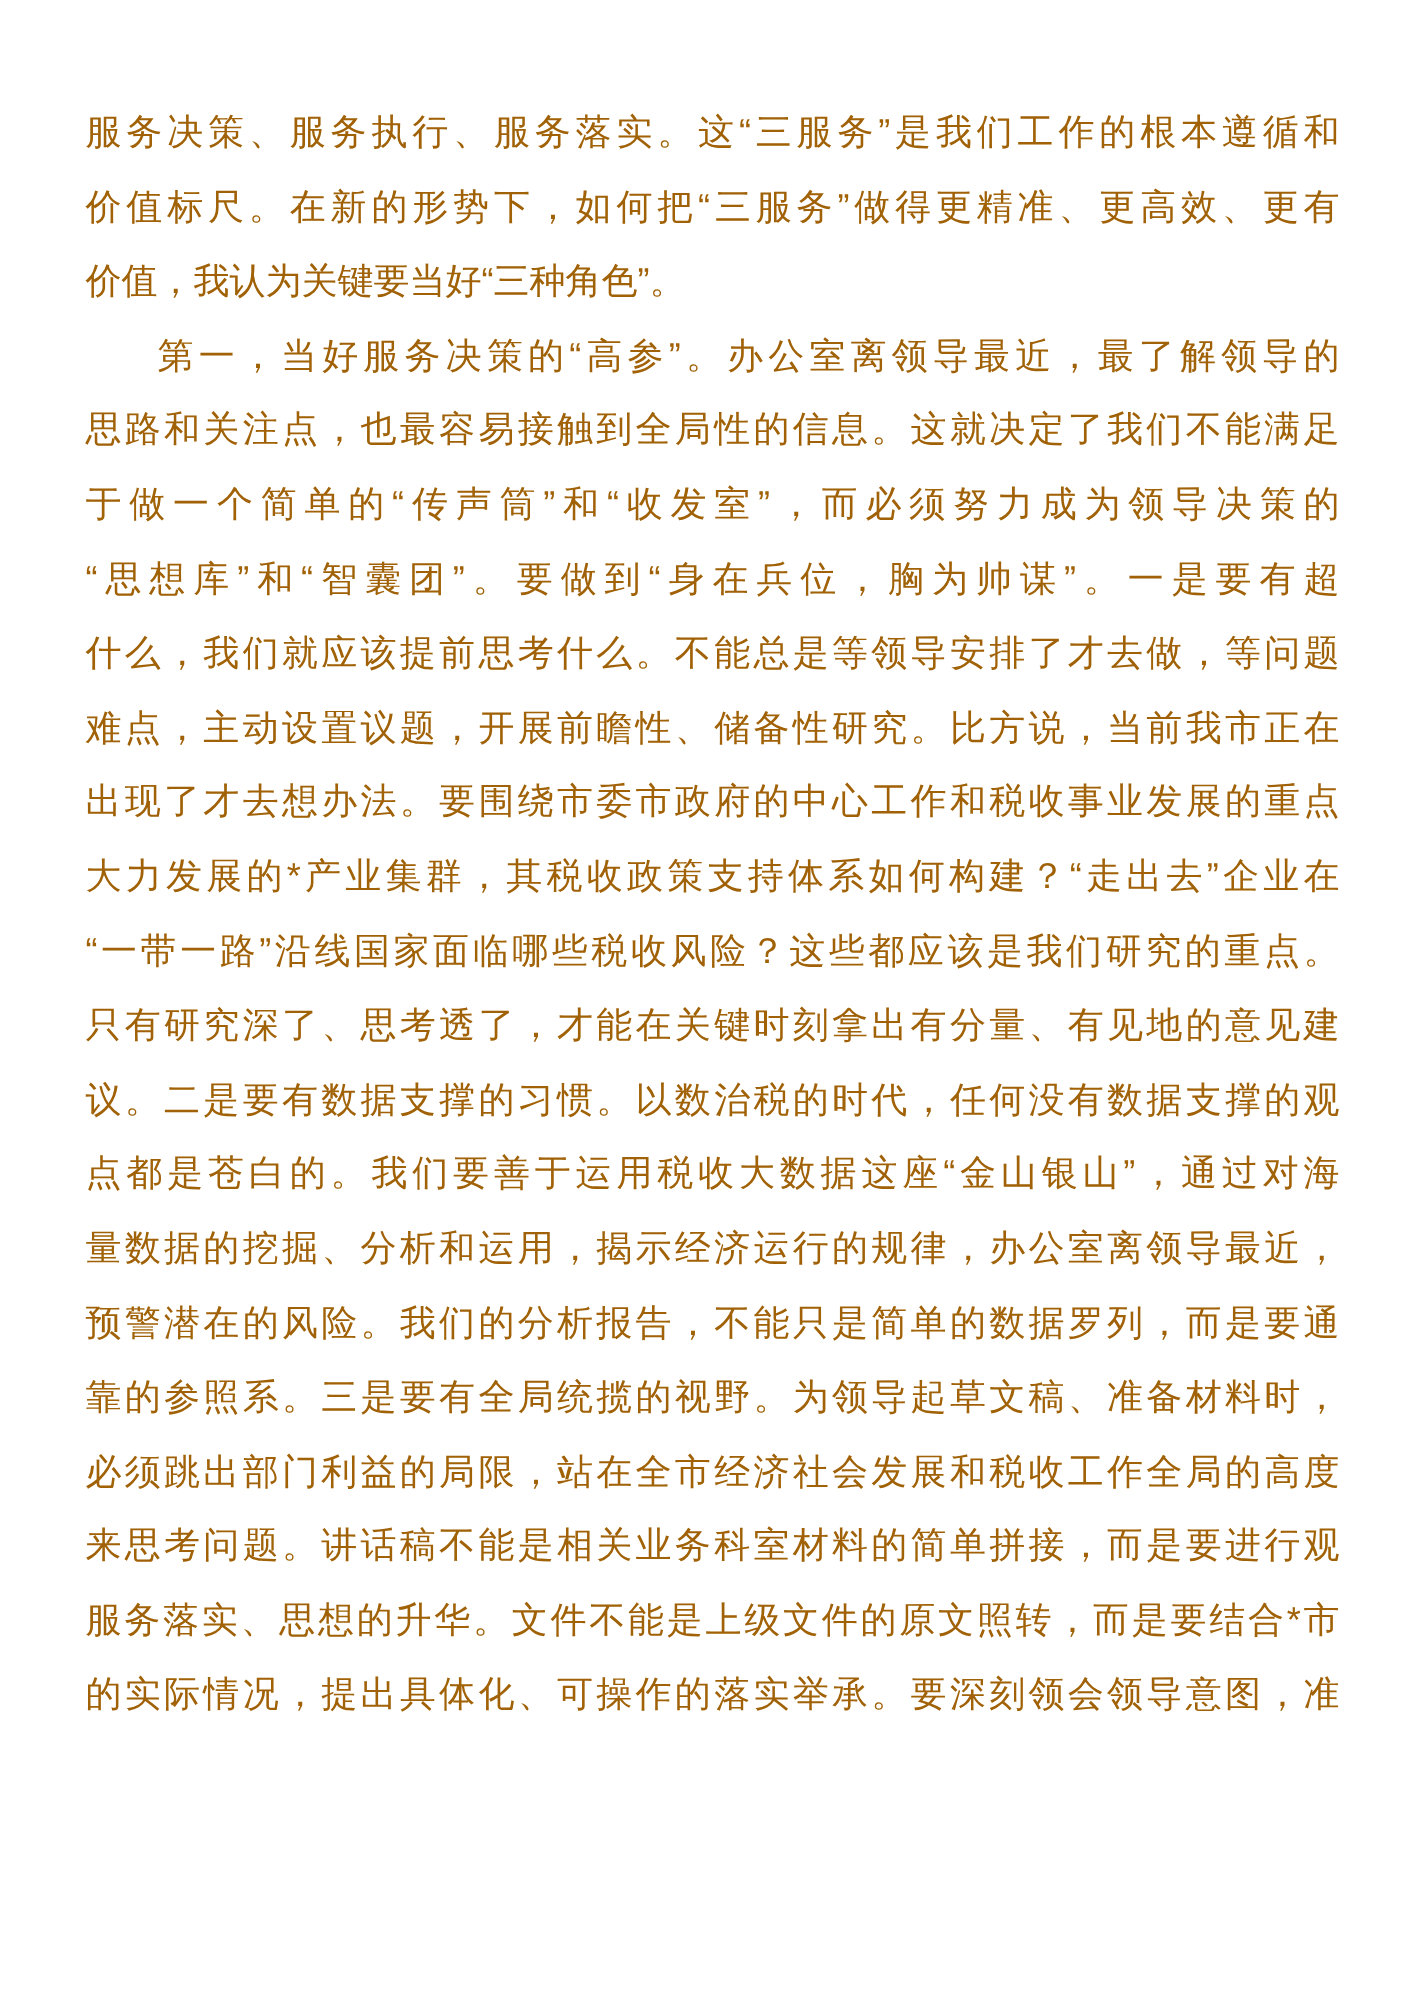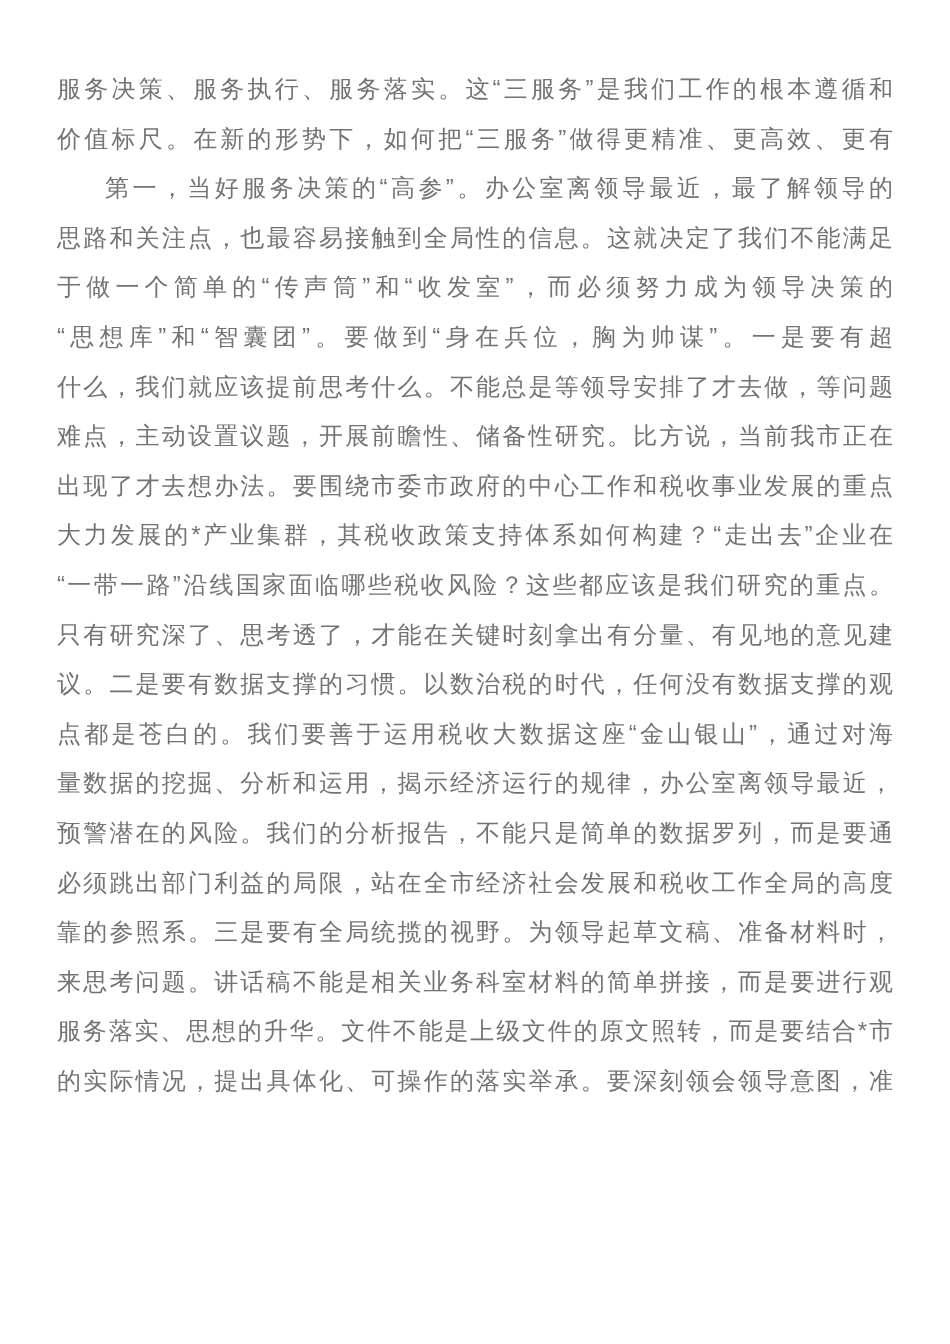--- a/index.html
+++ b/index.html
@@ -19,54 +19,55 @@
     padding: 64px 57px 0 57px;
     background: #ffffff;
     overflow: hidden;
   }
   .text-block {
     width: 836px;
   }
   .line {
     font-size: 24px;
     line-height: 49.6px;
-    color: #737373;
+    color: #a16207;
     font-weight: 500;
     text-align: justify;
     text-align-last: justify;
     -moz-text-align-last: justify;
   }
   .line.para-end {
     text-align-last: left;
     -moz-text-align-last: left;
   }
   .line.indent {
     text-indent: 2em;
   }
 </style>
 </head>
 <body>
 
 <div class="page">
   <div class="text-block" id="text-block">
       <div class="line">服务决策、服务执行、服务落实。这“三服务”是我们工作的根本遵循和</div>
       <div class="line">价值标尺。在新的形势下，如何把“三服务”做得更精准、更高效、更有</div>
+      <div class="line para-end">价值，我认为关键要当好“三种角色”。</div>
       <div class="line indent">第一，当好服务决策的“高参”。办公室离领导最近，最了解领导的</div>
       <div class="line">思路和关注点，也最容易接触到全局性的信息。这就决定了我们不能满足</div>
       <div class="line">于做一个简单的“传声筒”和“收发室”，而必须努力成为领导决策的</div>
       <div class="line">“思想库”和“智囊团”。要做到“身在兵位，胸为帅谋”。一是要有超</div>
       <div class="line">什么，我们就应该提前思考什么。不能总是等领导安排了才去做，等问题</div>
       <div class="line">难点，主动设置议题，开展前瞻性、储备性研究。比方说，当前我市正在</div>
       <div class="line">出现了才去想办法。要围绕市委市政府的中心工作和税收事业发展的重点</div>
       <div class="line">大力发展的*产业集群，其税收政策支持体系如何构建？“走出去”企业在</div>
       <div class="line">“一带一路”沿线国家面临哪些税收风险？这些都应该是我们研究的重点。</div>
       <div class="line">只有研究深了、思考透了，才能在关键时刻拿出有分量、有见地的意见建</div>
       <div class="line">议。二是要有数据支撑的习惯。以数治税的时代，任何没有数据支撑的观</div>
       <div class="line">点都是苍白的。我们要善于运用税收大数据这座“金山银山”，通过对海</div>
       <div class="line">量数据的挖掘、分析和运用，揭示经济运行的规律，办公室离领导最近，</div>
       <div class="line">预警潜在的风险。我们的分析报告，不能只是简单的数据罗列，而是要通</div>
+      <div class="line">靠的参照系。三是要有全局统揽的视野。为领导起草文稿、准备材料时，</div>
       <div class="line">必须跳出部门利益的局限，站在全市经济社会发展和税收工作全局的高度</div>
-      <div class="line">靠的参照系。三是要有全局统揽的视野。为领导起草文稿、准备材料时，</div>
       <div class="line">来思考问题。讲话稿不能是相关业务科室材料的简单拼接，而是要进行观</div>
       <div class="line">服务落实、思想的升华。文件不能是上级文件的原文照转，而是要结合*市</div>
       <div class="line">的实际情况，提出具体化、可操作的落实举承。要深刻领会领导意图，准</div>
     </div>
 </div>
 
 </body></html>

